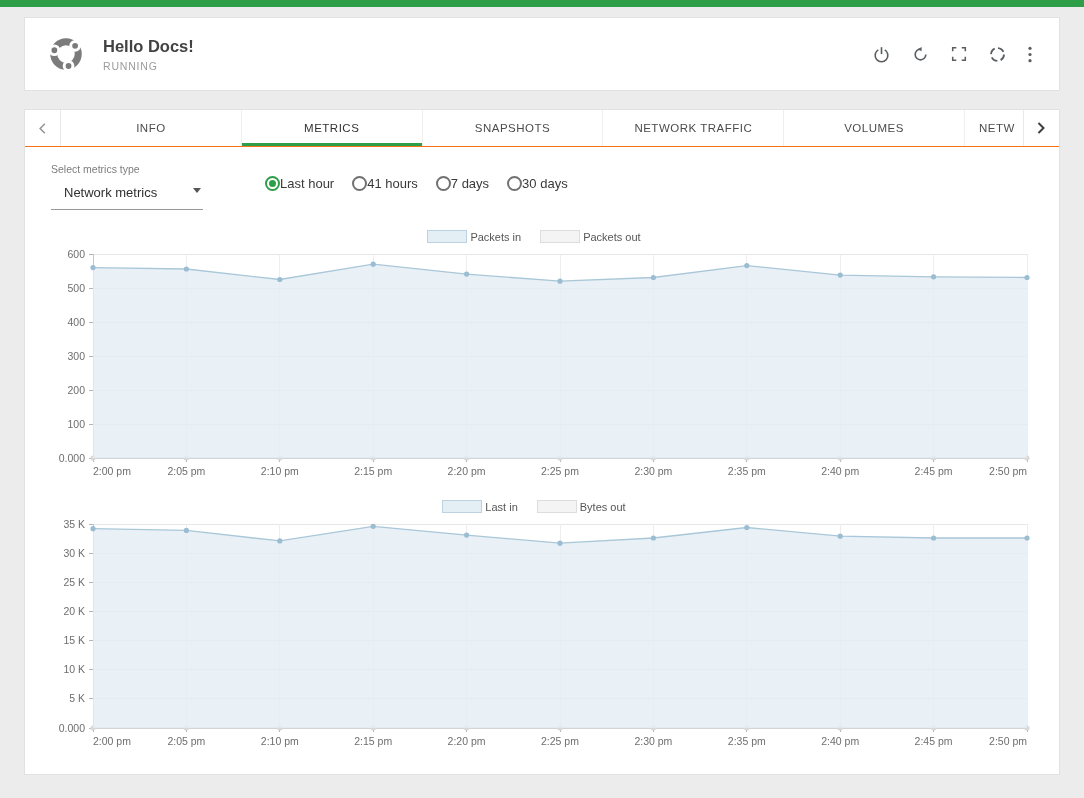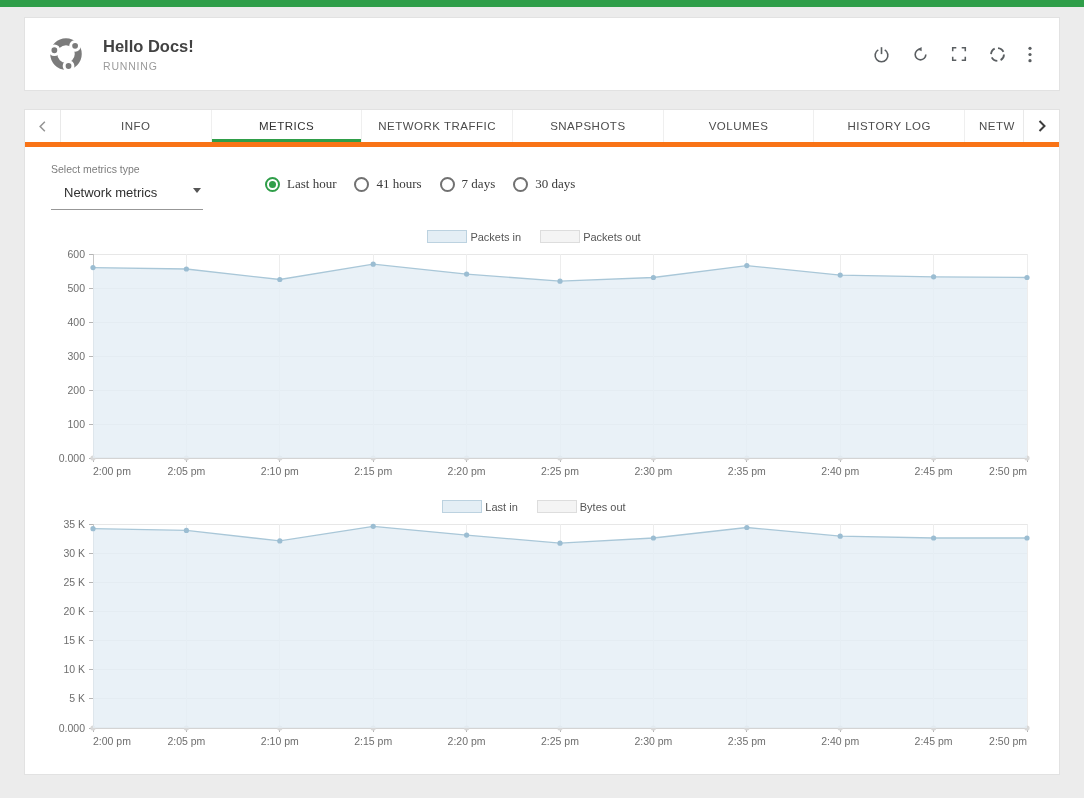--- a/index.html
+++ b/index.html
@@ -18,40 +18,40 @@
   .logo{ flex:0 0 auto; display:flex; }
   .title-block{ margin-left:16px; }
   .app-title{ font-size:16.5px; font-weight:bold; color:#424242; }
   .app-status{ font-size:10.5px; color:#9a9a9a; letter-spacing:.8px; margin-top:4px; }
   .header-actions{ margin-left:auto; display:flex; align-items:center; gap:8px; }
   .icon-btn{ border:none; background:none; padding:6px; cursor:pointer; display:flex; align-items:center; }
   .icon-btn svg{ display:block; }
 
   
   .main-card{ margin-top:18px; margin-bottom:10px; }
-  .tabbar{ display:flex; height:37px; border-bottom:5px solid #f97316; }
+  .tabbar{ display:flex; height:37px; border-bottom:1px solid #f97316;justify-content:center; }
   .tab-scroll{ width:36px; border:none; background:none; border-right:1px solid #e9e9e9;
     display:flex; align-items:center; justify-content:center; cursor:pointer; padding:0; }
   .tab-scroll.right{ border-right:none; border-left:1px solid #e9e9e9; }
   .tab{ flex:1 1 0; display:flex; align-items:center; justify-content:center;
     font-size:11.5px; letter-spacing:.5px; color:#4c4c4c; border-right:1px solid #efefef;
     cursor:pointer; white-space:nowrap; }
   .tab.active{ box-shadow:inset 0 -3px 0 var(--accent); color:#333; }
   .tab.cut{ flex:0 0 58px; overflow:hidden; justify-content:flex-start; padding-left:14px; border-right:none; }
 
   .content{ padding:16px 26px 16px; }
   .controls-row{ display:flex; align-items:flex-start; }
   .select-wrap{ width:152px; }
   .select-label{ font-size:10.5px; color:#7d7d7d; }
   .select{ position:relative; border-bottom:1px solid #979797; padding:6px 18px 8px 0; cursor:pointer; margin-top:2px; }
   .select-value{ font-size:13px; color:#2e2e2e;margin-left:13px; }
   .caret{ position:absolute; right:2px; top:11px; width:0; height:0;
     border-left:4.5px solid transparent; border-right:4.5px solid transparent; border-top:5.5px solid #555; }
   .radios{ display:flex; align-items:center; gap:18px; margin-left:62px; padding-top:13px; }
-  .radio-opt{ display:flex; align-items:center; gap:7px; cursor:pointer; font-size:13px; color:#3a3a3a;font-family:Liberation Serif, serif; }
+  .radio-opt{ display:flex; align-items:center; cursor:pointer; font-size:13px; color:#3a3a3a; }
   .radio{ width:15px; height:15px; border:2px solid #717171; border-radius:50%; position:relative; flex:0 0 auto; }
   .radio.checked{ border-color:var(--accent); }
   .radio.checked::after{ content:""; position:absolute; left:2px; top:2px; right:2px; bottom:2px;
     border-radius:50%; background:var(--accent); }
 
   .chart-block{ margin-top:20px; }
   .chart-block + .chart-block{ margin-top:12px; }
   .legend{ display:flex; align-items:center; justify-content:center; gap:3px; margin-bottom:5px; }
   .swatch{ width:40px; height:13px; border:1px solid #ccc; display:inline-block; }
   .legend-label{ font-size:11px; color:#565656; margin-right:16px; }
@@ -118,30 +118,27 @@
           <path d="M10.5 3 L5.5 8 L10.5 13" fill="none" stroke="#949494" stroke-width="1.6"></path>
         </svg>
     </button>
     <div class="tab">
       <span>INFO</span>
     </div>
     <div class="tab active">
       <span>METRICS</span>
     </div>
     <div class="tab">
+      <span>SNAPSHOTS</span>
+    </div>
+    <div class="tab">
       <span>NETWORK TRAFFIC</span>
-    </div>
-    <div class="tab">
-      <span>SNAPSHOTS</span>
     </div>
     <div class="tab">
       <span>VOLUMES</span>
-    </div>
-    <div class="tab">
-      <span>HISTORY LOG</span>
     </div>
     <div class="tab cut">
       <span>NETW</span>
     </div>
     <button class="tab-scroll right">
       <svg width="16" height="16" viewBox="0 0 16 16">
           <path d="M5.5 3 L10.5 8 L5.5 13" fill="none" stroke="#3d3d3d" stroke-width="2"></path>
         </svg>
     </button>
   </div>

